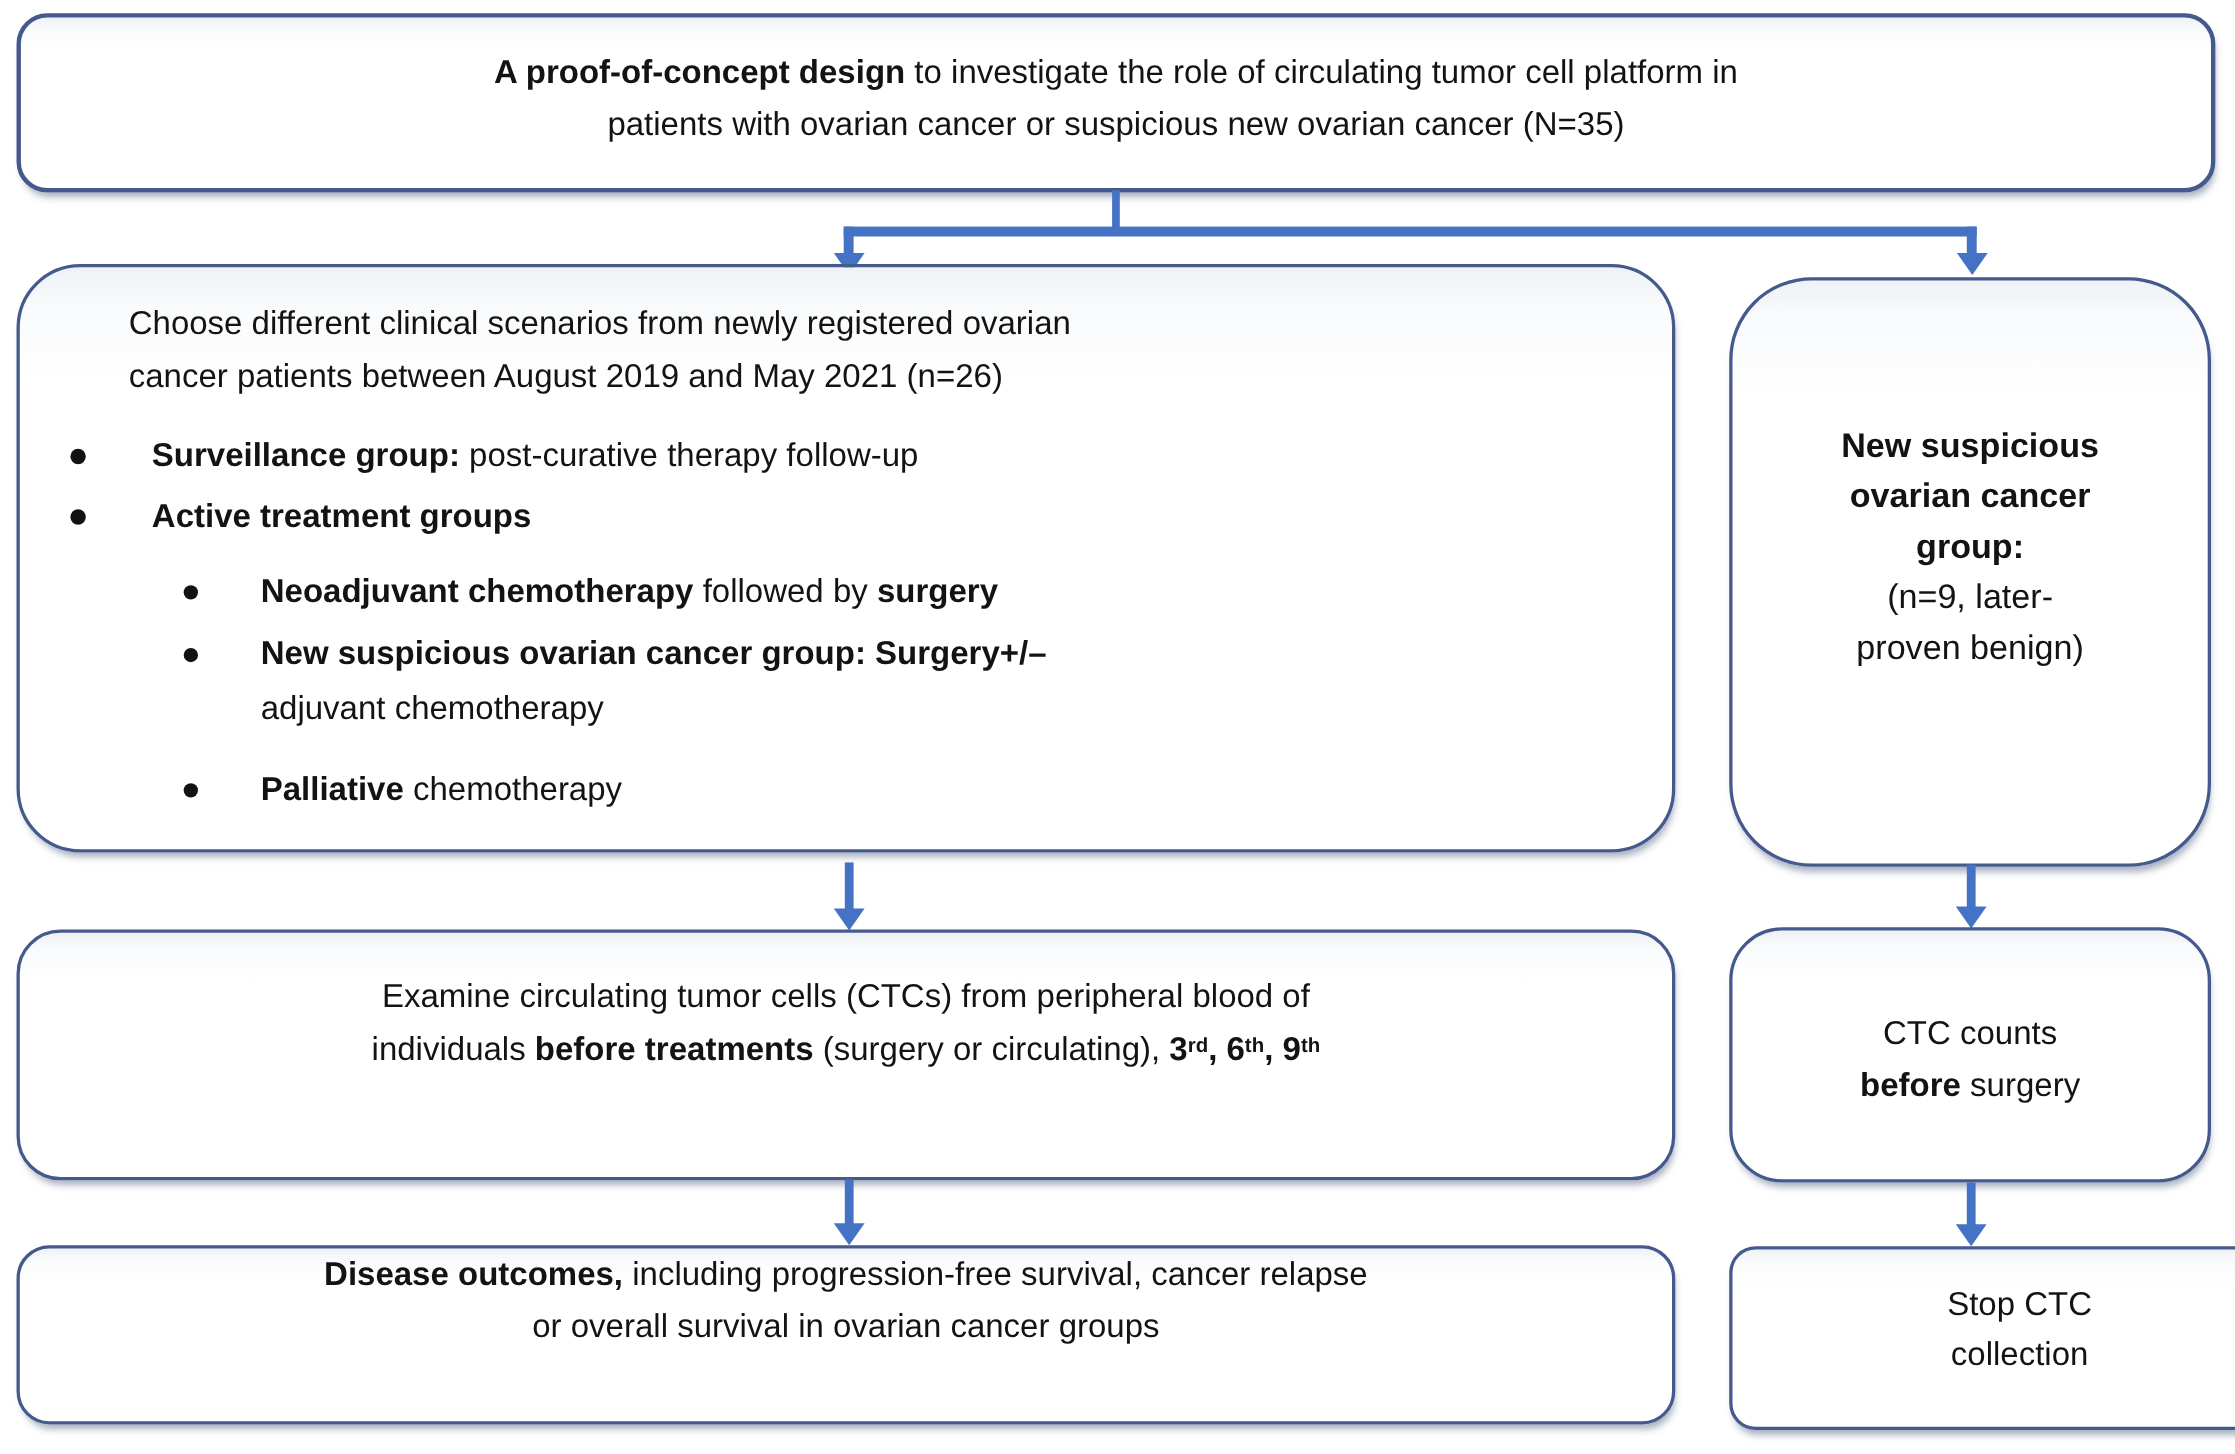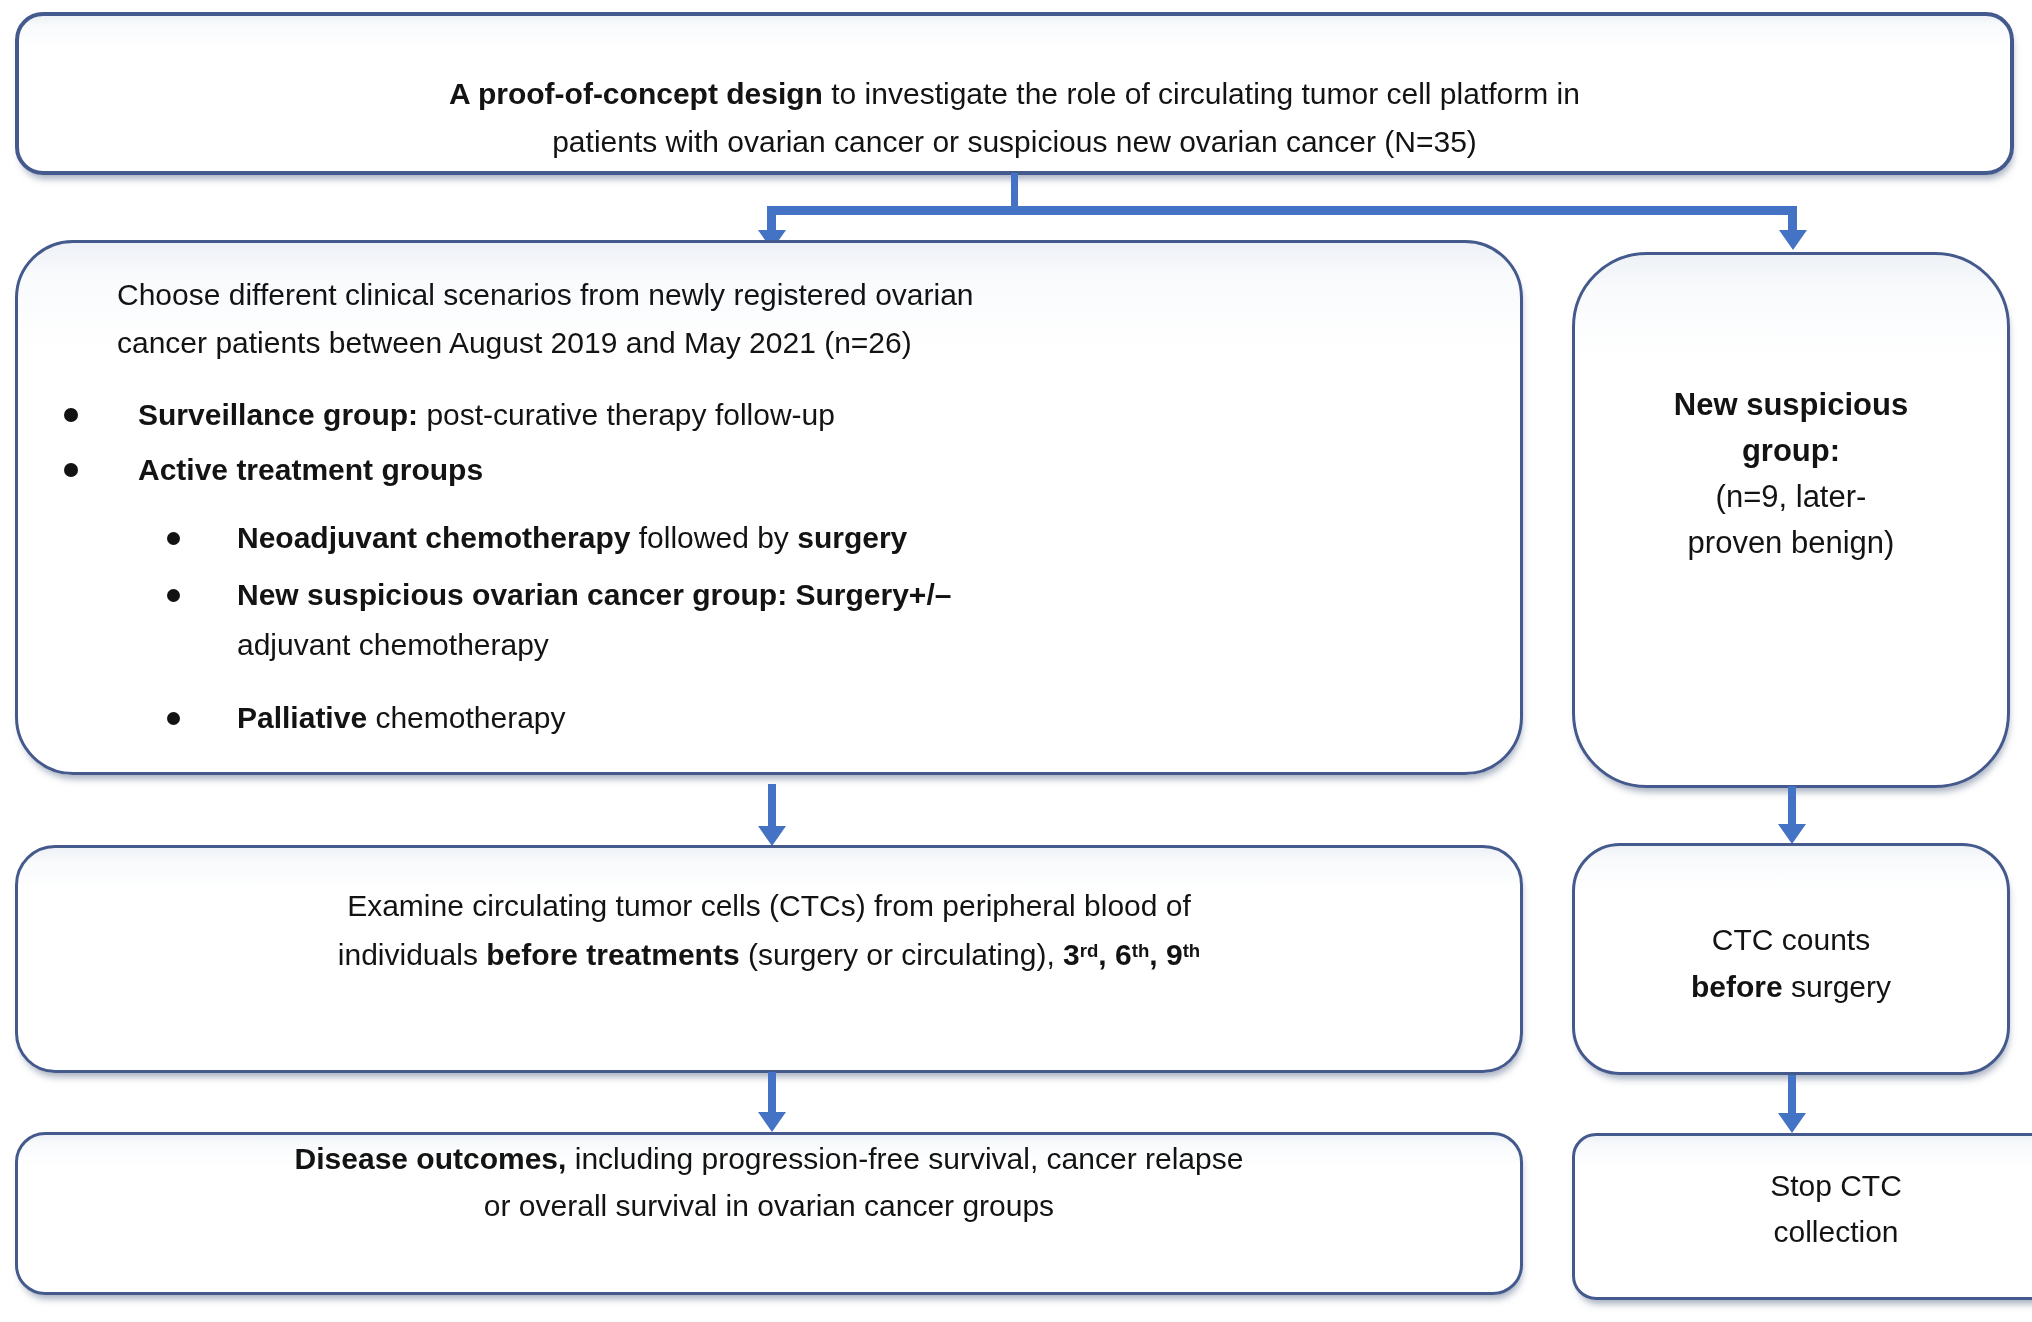--- a/index.html
+++ b/index.html
@@ -26,21 +26,21 @@
   .box-ctc      {left:1572px;top:843px;  width:438px;  height:232px; border-radius:48px;}
   .box-outcomes {left:15px;  top:1132px; width:1508px; height:163px; border-radius:30px;}
   .box-stop     {left:1572px;top:1133px; width:528px;  height:167px; border-radius:24px;}
 
   
   .txt{font-size:30px;line-height:48px;}
   .center .rich-line{text-align:center;}
   .b{font-weight:700;}
   .sup{font-size:0.62em;position:relative;top:-0.45em;}
 
-  .top-txt     {padding-top:54px;line-height:48px;}
+  .top-txt     {padding-top:26px;line-height:48px;}
   .examine-txt {padding-top:33px;line-height:49px;}
   .ctc-txt     {padding-top:70px;line-height:47px;}
   .outcomes-txt{line-height:47px;}
   .stop-txt    {padding-top:27px;line-height:46px;}
   .right-txt   {padding-top:127px;line-height:46px;font-size:31px;}
 
   .intro{padding:28px 30px 0 99px;line-height:48px;font-size:30px;}
 
   
   .brow{display:flex;align-items:flex-start;font-size:30px;line-height:50px;}
@@ -125,20 +125,21 @@
       <span class="dot"></span>
       <div class="btext">
           <div class="rich-line"><span class="b">Palliative</span><span> chemotherapy</span></div>
         </div>
     </div>
   </div>
 
   <div class="box box-right-top">
     <div class="txt center right-txt">
         <div class="rich-line"><span class="b">New suspicious</span></div>
+        <div class="rich-line"><span class="b">ovarian cancer</span></div>
         <div class="rich-line"><span class="b">group:</span></div>
         <div class="rich-line"><span>(n=9, later-</span></div>
         <div class="rich-line"><span>proven benign)</span></div>
       </div>
   </div>
 
   <div class="shaft" style="left:768px;top:784px;width:8px;height:44px"></div>
   <div class="head" style="left:758px;top:826px"></div>
   <div class="shaft" style="left:1788px;top:786px;width:8px;height:40px"></div>
   <div class="head" style="left:1778px;top:824px"></div>

